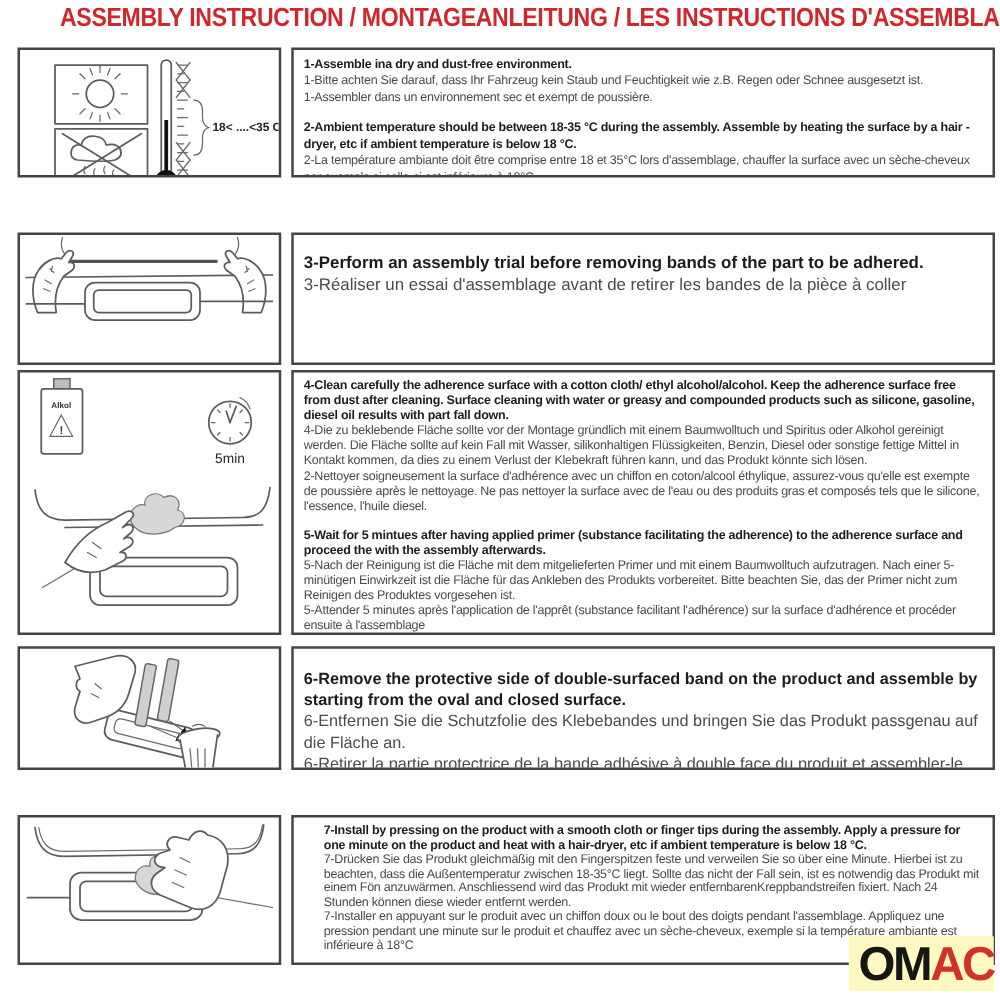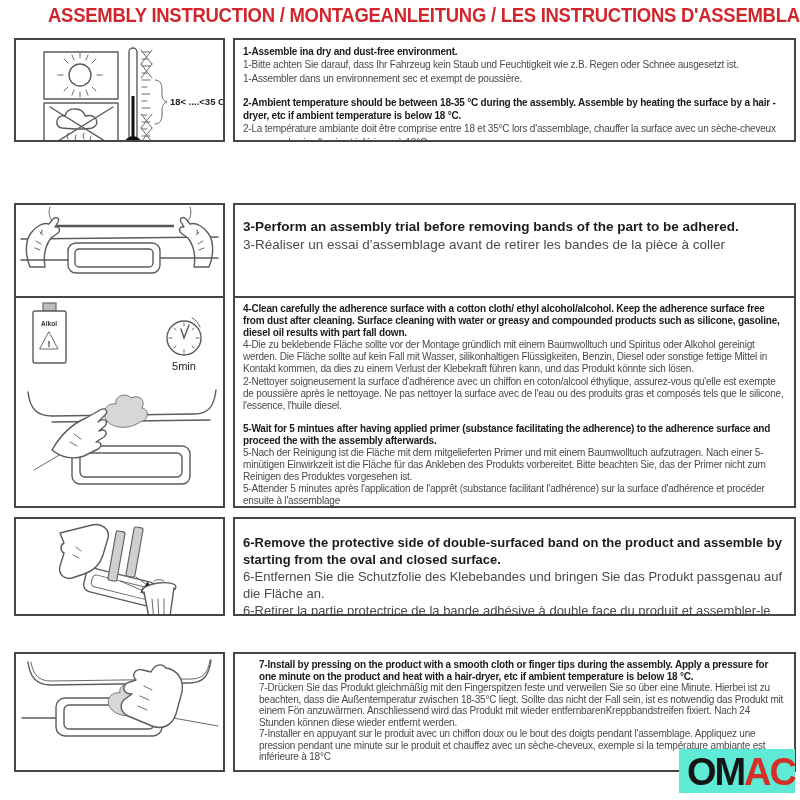--- a/index.html
+++ b/index.html
@@ -9,21 +9,21 @@
   .title{position:absolute;top:3px;left:0;width:800px;text-align:center;
          color:#d0262c;font-weight:bold;font-size:21px;white-space:nowrap;
          transform:scaleX(0.88);transform-origin:50% 50%;letter-spacing:-0.3px;}
 
   .cell{position:absolute;background:#fff;border:2px solid #454545;
         box-sizing:border-box;overflow:hidden;}
   .figcell{left:14px;width:211px;}
   .txtcell{left:233px;width:563px;padding:5px 8px;color:#4a4a4a;}
 
   .r1{top:38px;height:104px;}
-  .r2{top:186px;height:106px;margin-top:17px;}
+  .r2{top:186px;height:106px;}
   .r3{top:296px;height:212px;}
   .r4{top:517px;height:99px;}
   .r5{top:652px;height:120px;}
 
   p{margin:0;}
   .gap{margin-top:11px;}
   .en{font-weight:bold;color:#1c1c1c;}
   .small{font-size:10px;letter-spacing:-0.2px;}
   .lhA{line-height:13.3px;}
   .lhB{line-height:12.1px;}
@@ -31,21 +31,21 @@
   .midA{font-size:13.5px;line-height:18px;padding-top:13px;}
   .midB{font-size:13px;line-height:17px;padding-top:15px;}
 
   svg{display:block;}
   .ln{fill:none;stroke:#5c5c5c;stroke-width:1.4;stroke-linecap:round;stroke-linejoin:round;}
   .lnt{fill:none;stroke:#6a6a6a;stroke-width:1;stroke-linecap:round;}
   .wh{fill:#ffffff;}
   .gy{fill:#d7d7d7;}
   .dk{fill:#111111;stroke:none;}
 
-  .logo{position:absolute;right:5px;top:749px;background:#5eead4;padding:2px 0 0 8px;
+  .logo{position:absolute;right:5px;top:749px;background:#fef9c3;padding:2px 0 0 8px;
         font-size:38px;font-weight:bold;letter-spacing:-2px;line-height:42px;}
   .logo .lb{color:#161616;}
   .logo .lr{color:#d43028;}
 </style>
 </head>
 <body>
 
 <div class="page">
 
   <div class="title">ASSEMBLY INSTRUCTION / MONTAGEANLEITUNG / LES INSTRUCTIONS D'ASSEMBLAGE</div>

